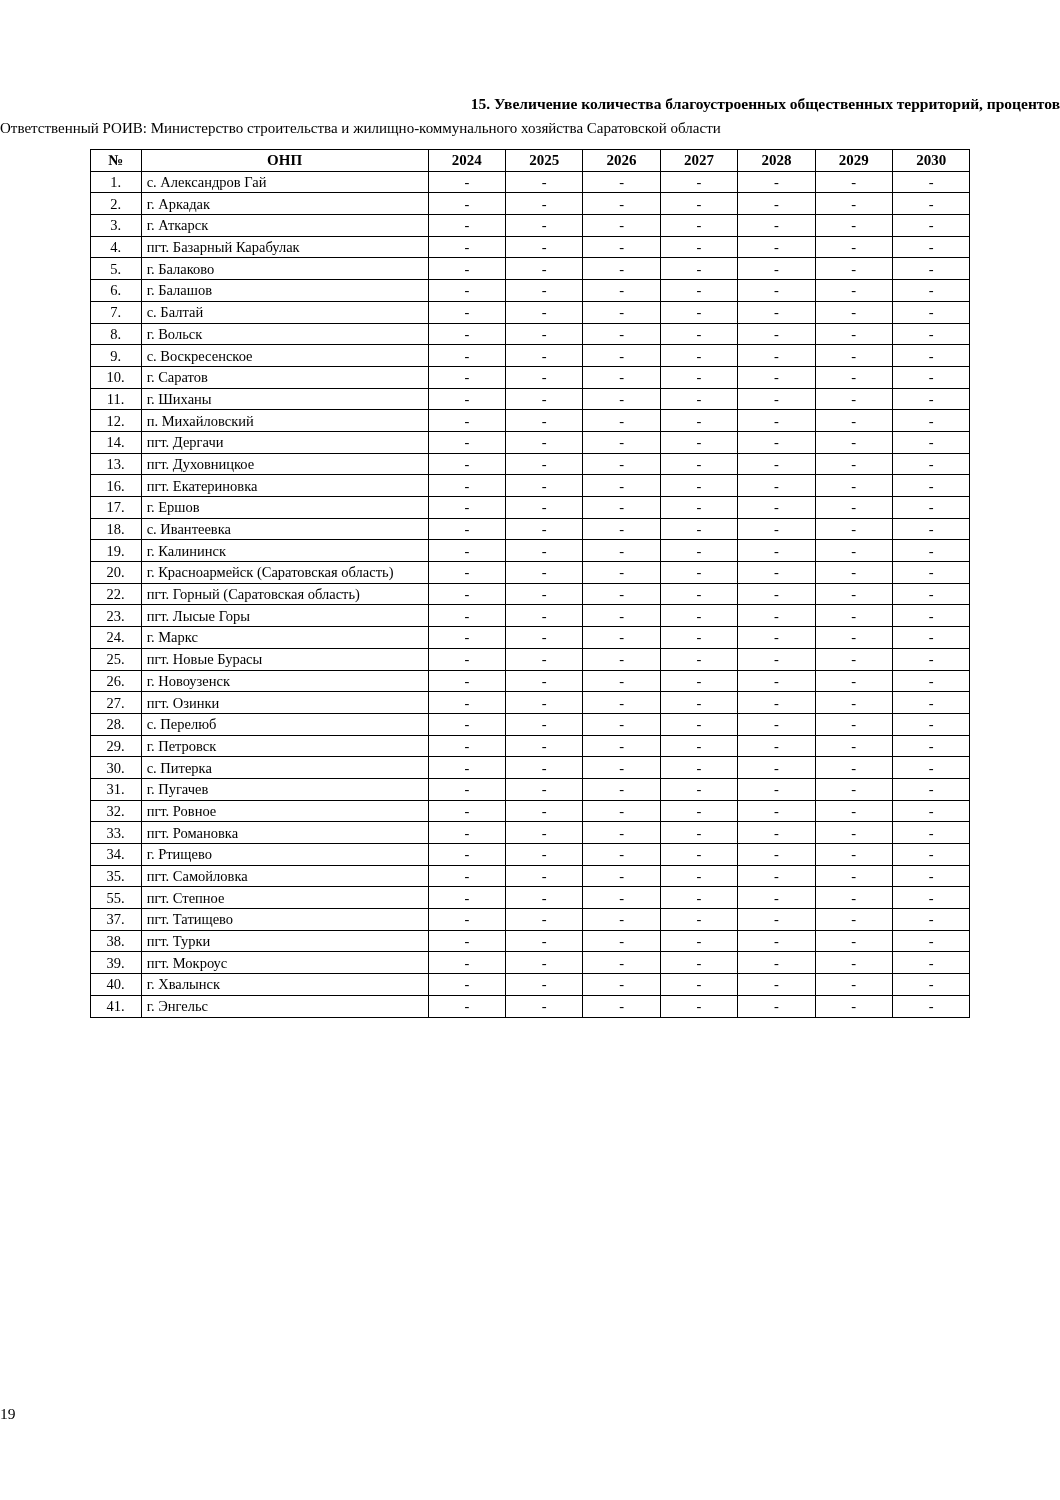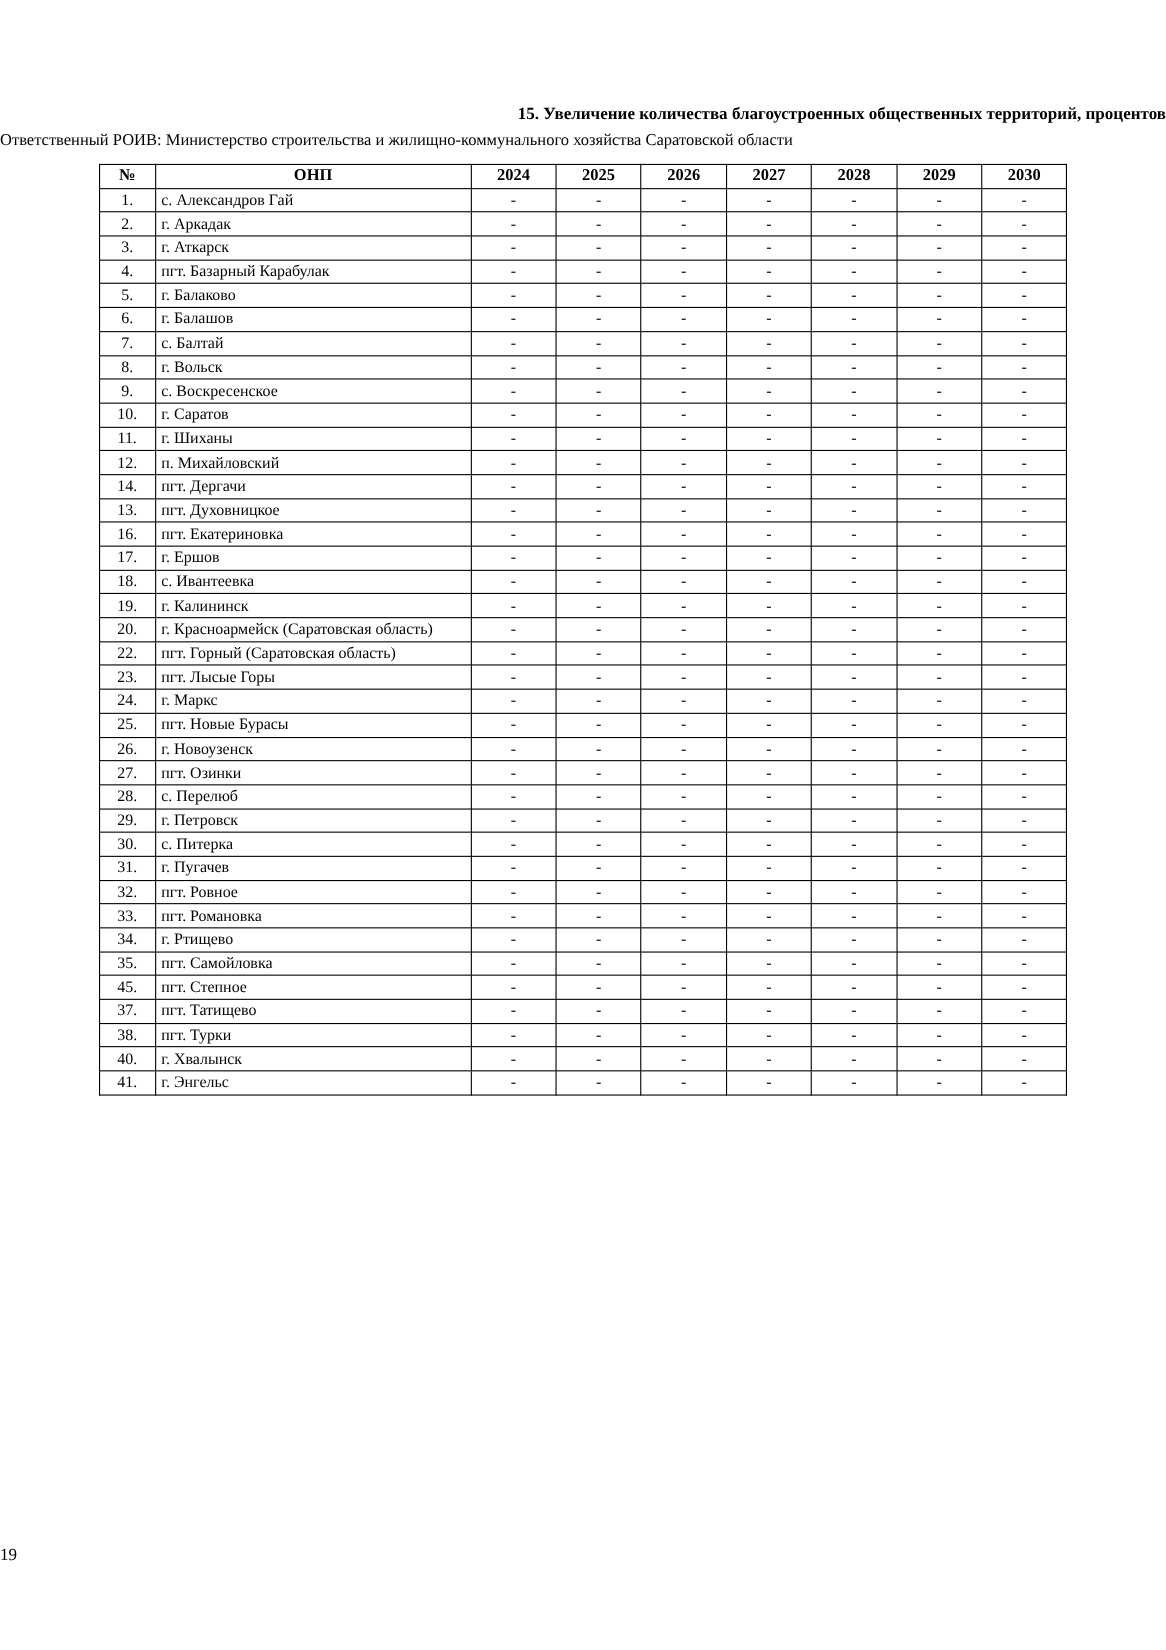--- a/index.html
+++ b/index.html
@@ -465,21 +465,21 @@
           <td class="col-name">пгт. Самойловка</td>
           <td class="col-year">-</td>
           <td class="col-year">-</td>
           <td class="col-year">-</td>
           <td class="col-year">-</td>
           <td class="col-year">-</td>
           <td class="col-year">-</td>
           <td class="col-year">-</td>
         </tr>
         <tr>
-          <td class="col-num">45.</td>
+          <td class="col-num">55.</td>
           <td class="col-name">пгт. Степное</td>
           <td class="col-year">-</td>
           <td class="col-year">-</td>
           <td class="col-year">-</td>
           <td class="col-year">-</td>
           <td class="col-year">-</td>
           <td class="col-year">-</td>
           <td class="col-year">-</td>
         </tr>
         <tr>
@@ -498,20 +498,31 @@
           <td class="col-name">пгт. Турки</td>
           <td class="col-year">-</td>
           <td class="col-year">-</td>
           <td class="col-year">-</td>
           <td class="col-year">-</td>
           <td class="col-year">-</td>
           <td class="col-year">-</td>
           <td class="col-year">-</td>
         </tr>
         <tr>
+          <td class="col-num">39.</td>
+          <td class="col-name">пгт. Мокроус</td>
+          <td class="col-year">-</td>
+          <td class="col-year">-</td>
+          <td class="col-year">-</td>
+          <td class="col-year">-</td>
+          <td class="col-year">-</td>
+          <td class="col-year">-</td>
+          <td class="col-year">-</td>
+        </tr>
+        <tr>
           <td class="col-num">40.</td>
           <td class="col-name">г. Хвалынск</td>
           <td class="col-year">-</td>
           <td class="col-year">-</td>
           <td class="col-year">-</td>
           <td class="col-year">-</td>
           <td class="col-year">-</td>
           <td class="col-year">-</td>
           <td class="col-year">-</td>
         </tr>

